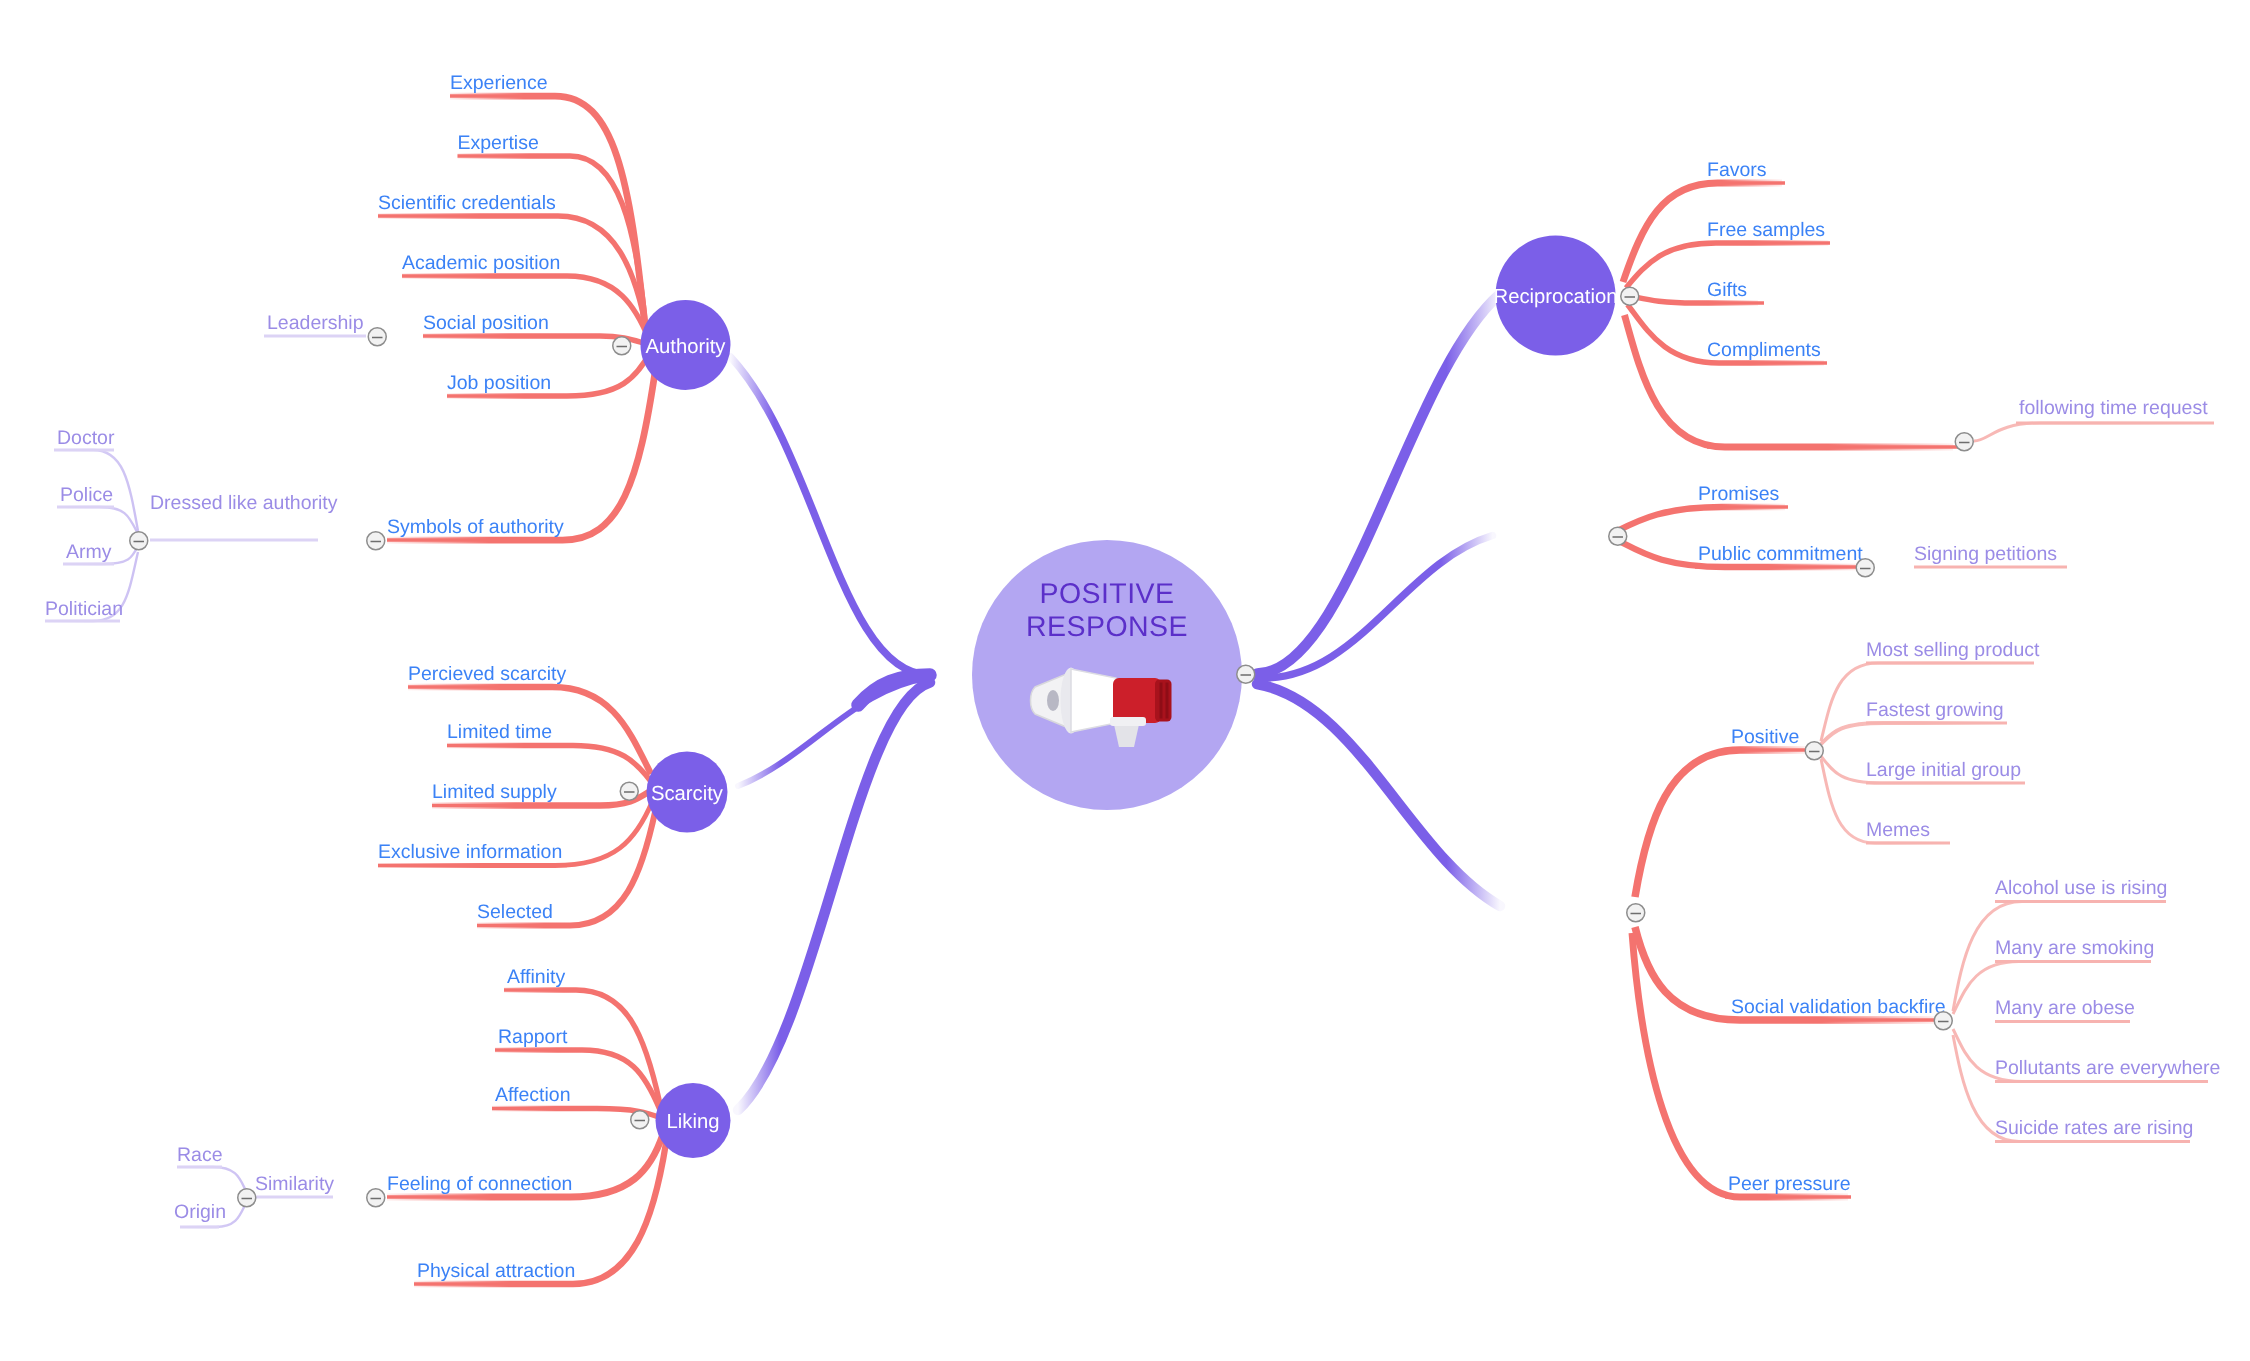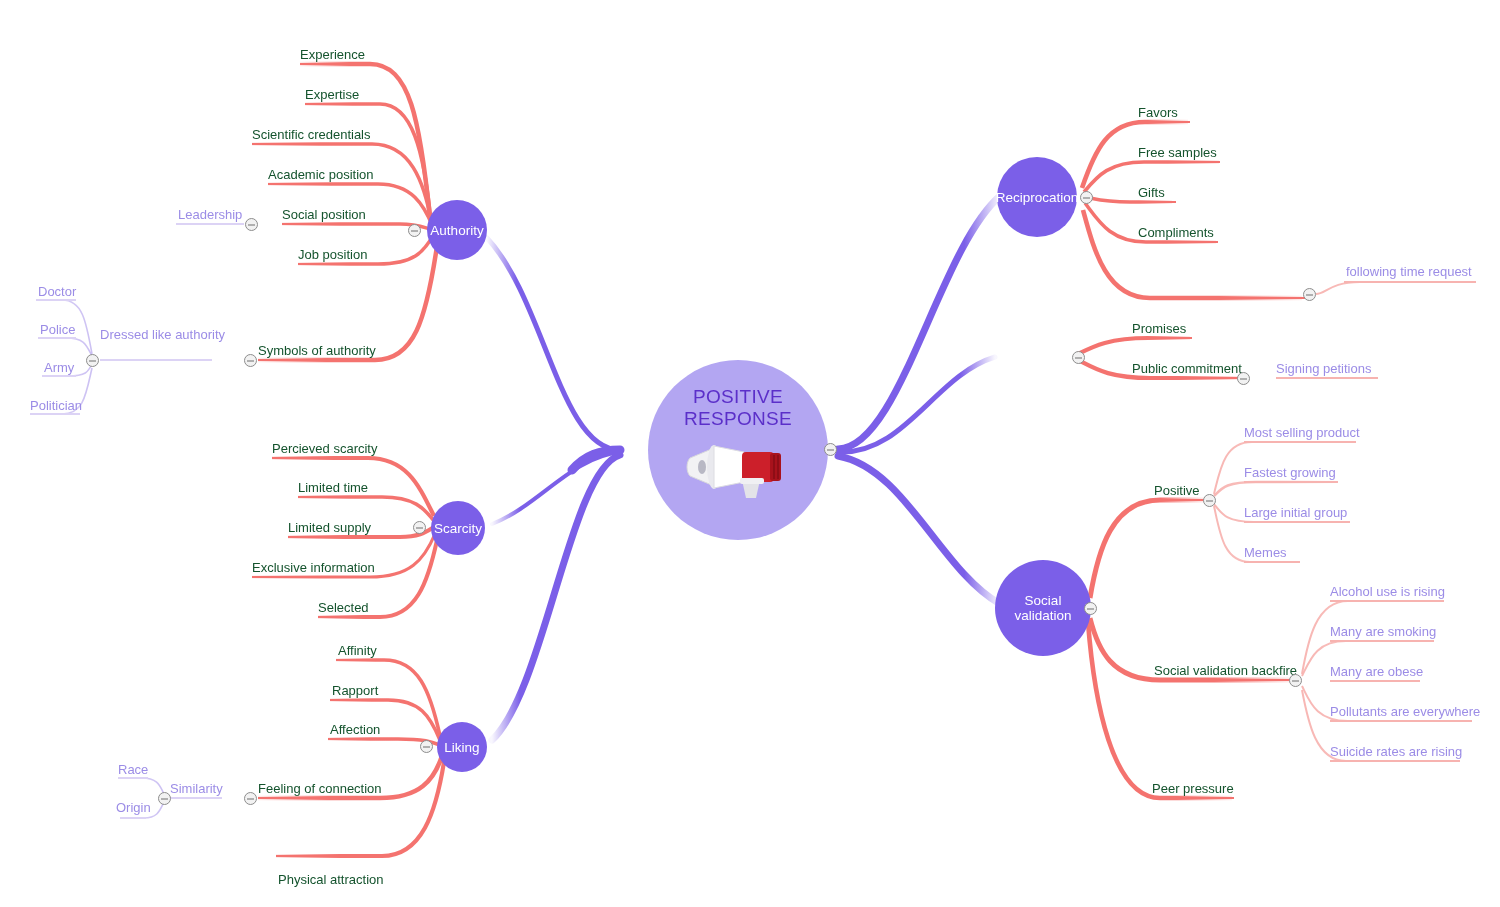--- a/index.html
+++ b/index.html
@@ -25,21 +25,21 @@
 
   
   .node1{
     position:absolute;border-radius:50%;background:#7b5fe8;
     display:flex;align-items:center;justify-content:center;
     color:#ffffff;font-size:13.5px;text-align:center;box-sizing:border-box;
   }
 
   
   .lbl{position:absolute;white-space:nowrap;font-size:13px;line-height:16px;}
-  .lbl.l2{color:#14532d;}
+  .lbl.l2{color:#3b82f6;}
   .lbl.l3{color:#9b8ce6;}
   .lbl.wrap{white-space:normal;}
   .lbl .txt{display:block;}
 
   
   .toggle{
     position:absolute;width:13px;height:13px;border-radius:50%;
     background:#f2f2f2;border:1px solid #8d8d8d;box-sizing:border-box;
   }
   .toggle::before{
@@ -254,23 +254,20 @@
   </div>
   <div class="toggle" style="left:420px;top:740px;"></div>
 
   <div class="node1" style="left:997px;top:157px;width:80px;height:80px;">
     <span>Reciprocation</span>
   </div>
   <div class="toggle" style="left:1080px;top:191px;"></div>
 
   <div class="toggle" style="left:1072px;top:351px;"></div>
 
-  <div class="node1" style="left:995px;top:560px;width:96px;height:96px;">
-    <span>Social validation</span>
-  </div>
   <div class="toggle" style="left:1084px;top:602px;"></div>
 
   <div class="lbl l2" style="left:300px;top:47px;">Experience</div>
   <div class="lbl l2" style="left:305px;top:87px;">Expertise</div>
   <div class="lbl l2" style="left:252px;top:127px;">Scientific credentials</div>
   <div class="lbl l2" style="left:268px;top:167px;">Academic position</div>
   <div class="lbl l2" style="left:282px;top:207px;">Social position</div>
   <div class="lbl l2" style="left:298px;top:247px;">Job position</div>
   <div class="lbl l2" style="left:258px;top:343px;">Symbols of authority</div>
   <div class="toggle" style="left:245px;top:218px;"></div>
@@ -288,21 +285,21 @@
   <div class="lbl l2" style="left:272px;top:441px;">Percieved scarcity</div>
   <div class="lbl l2" style="left:298px;top:480px;">Limited time</div>
   <div class="lbl l2" style="left:288px;top:520px;">Limited supply</div>
   <div class="lbl l2" style="left:252px;top:560px;">Exclusive information</div>
   <div class="lbl l2" style="left:318px;top:600px;">Selected</div>
 
   <div class="lbl l2" style="left:338px;top:643px;">Affinity</div>
   <div class="lbl l2" style="left:332px;top:683px;">Rapport</div>
   <div class="lbl l2" style="left:330px;top:722px;">Affection</div>
   <div class="lbl l2" style="left:258px;top:781px;">Feeling of connection</div>
-  <div class="lbl l2" style="left:278px;top:839px;margin-top:33px;">Physical attraction</div>
+  <div class="lbl l2" style="left:278px;top:839px;">Physical attraction</div>
   <div class="toggle" style="left:244px;top:792px;"></div>
 
   <div class="lbl l3" style="left:170px;top:781px;">Similarity</div>
   <div class="toggle" style="left:158px;top:792px;"></div>
   <div class="lbl l3" style="left:118px;top:762px;">Race</div>
   <div class="lbl l3" style="left:116px;top:800px;">Origin</div>
 
   <div class="lbl l2" style="left:1138px;top:105px;">Favors</div>
   <div class="lbl l2" style="left:1138px;top:145px;">Free samples</div>
   <div class="lbl l2" style="left:1138px;top:185px;">Gifts</div>

